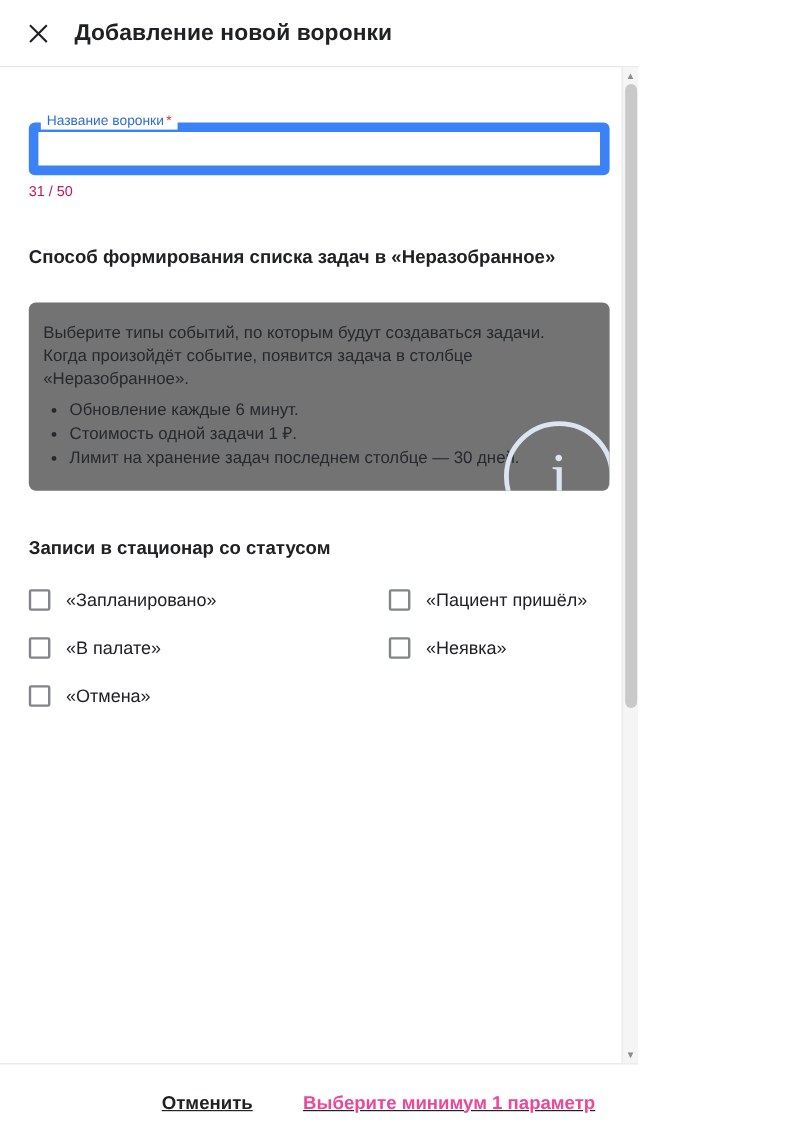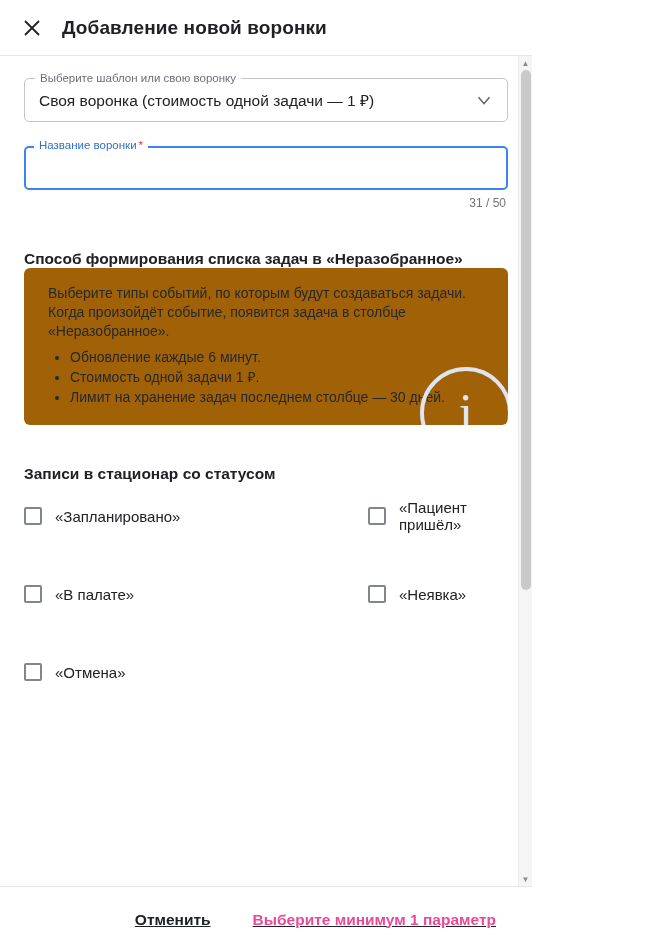--- a/index.html
+++ b/index.html
@@ -132,21 +132,21 @@
     display: flex;
   }
 
   
   .input-wrap {
     position: relative;
     margin-top: 24px;
   }
   .input-box {
     height: 44px;
-    border: 2px solid #3b82f6;
+    border: 8px solid #3b82f6;
     border-radius: 5px;
     display: flex;
     padding: 0 12px;
     background: #fff;
   }
   .input-legend {
     position: absolute;
     top: -8px;
     left: 10px;
     background: #fff;
@@ -159,42 +159,42 @@
   .text-input {
     border: none;
     outline: none;
     font-size: 15.5px;
     color: #202124;
     width: 100%;
     font-family: "Liberation Sans", sans-serif;
     background: transparent;
   }
   .counter {
-    text-align: right;
+    text-align: left;
     font-size: 12px;
-    color: #737373;
+    color: #be185d;
     margin-top: 6px;
     padding-right: 2px;
   }
 
   
   .section-title {
     font-size: 15.5px;
     font-weight: bold;
     color: #202124;
     margin-top: 40px;
   }
 
   
   .info-panel {
     position: relative;
-    margin-top: 0;
-    background: #a16207;
+    margin-top: 28px;
+    background: #737373;
     border-radius: 6px;
-    padding: 16px 18px 18px 24px;
+    padding: 16px 18px 18px 12px;
     overflow: hidden;
   }
   .info-text {
     font-size: 14px;
     color: #25282d;
     line-height: 19px;
   }
   .info-list {
     margin: 6px 0 0 0;
     padding-left: 22px;
@@ -221,21 +221,20 @@
     line-height: 1;
   }
 
   
   .checkbox-grid {
     margin-top: 16px;
     display: grid;
     grid-template-columns: 300px 1fr;
     row-gap: 6px;
     column-gap: 0;
-    gap: 44px;
   }
   .cb-item {
     display: flex;
     align-items: center;
     height: 34px;
     cursor: pointer;
   }
   .cb-box {
     width: 18px;
     height: 18px;
@@ -295,31 +294,20 @@
         <line x1="3" y1="3" x2="17" y2="17" stroke="currentColor" stroke-width="1.8"></line>
         <line x1="17" y1="3" x2="3" y2="17" stroke="currentColor" stroke-width="1.8"></line>
       </svg>
     </button>
     <div class="header-title">Добавление новой воронки</div>
   </div>
 
   <div class="body-wrap">
     <div class="body">
 
-      <div class="field">
-        <div class="select-box">
-          <span class="select-legend">Выберите шаблон или свою воронку</span>
-          <span class="select-value">Своя воронка (стоимость одной задачи — 1 ₽)</span>
-          <span class="chevron">
-            <svg width="22" height="22" viewBox="0 0 24 24">
-              <polyline points="6,9 12,16 18,9" fill="none" stroke="currentColor" stroke-width="1.7"></polyline>
-            </svg>
-          </span>
-        </div>
-      </div>
 
       <div class="input-wrap">
         <div class="input-box">
           <span class="input-legend">
             <span>Название воронки</span><span class="req">*</span>
           </span>
         </div>
         <div class="counter">31 / 50</div>
       </div>
 

